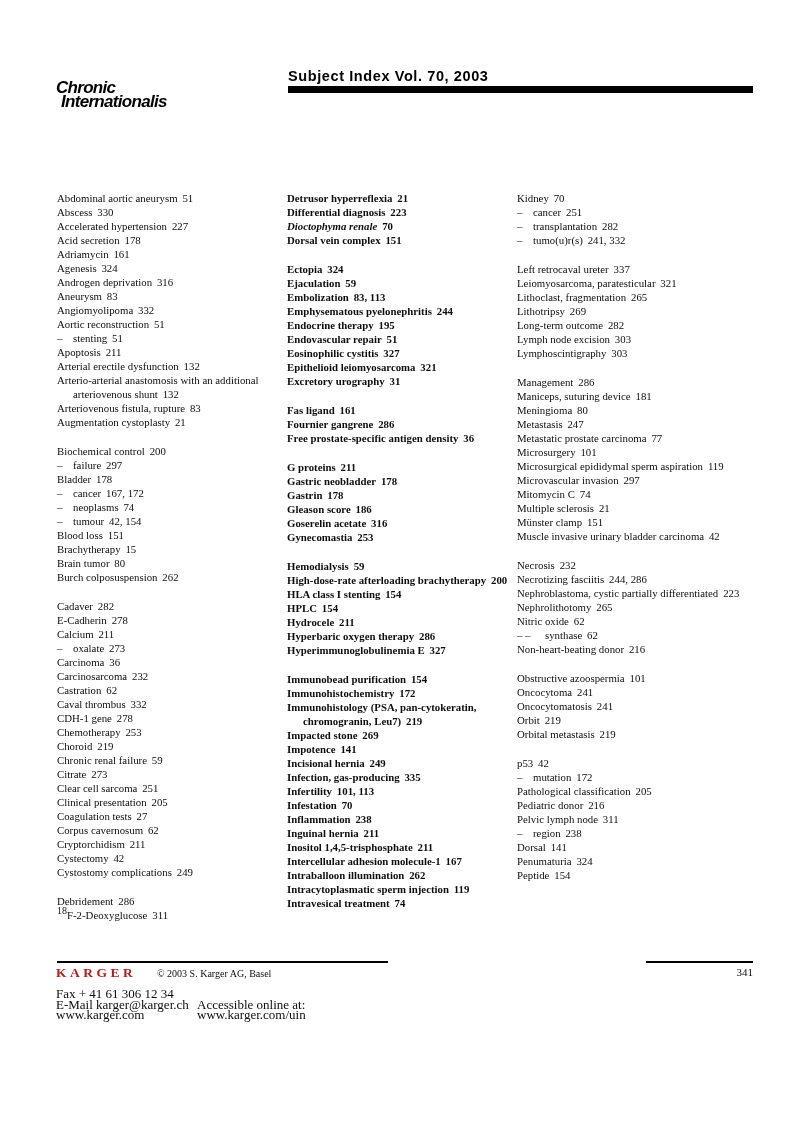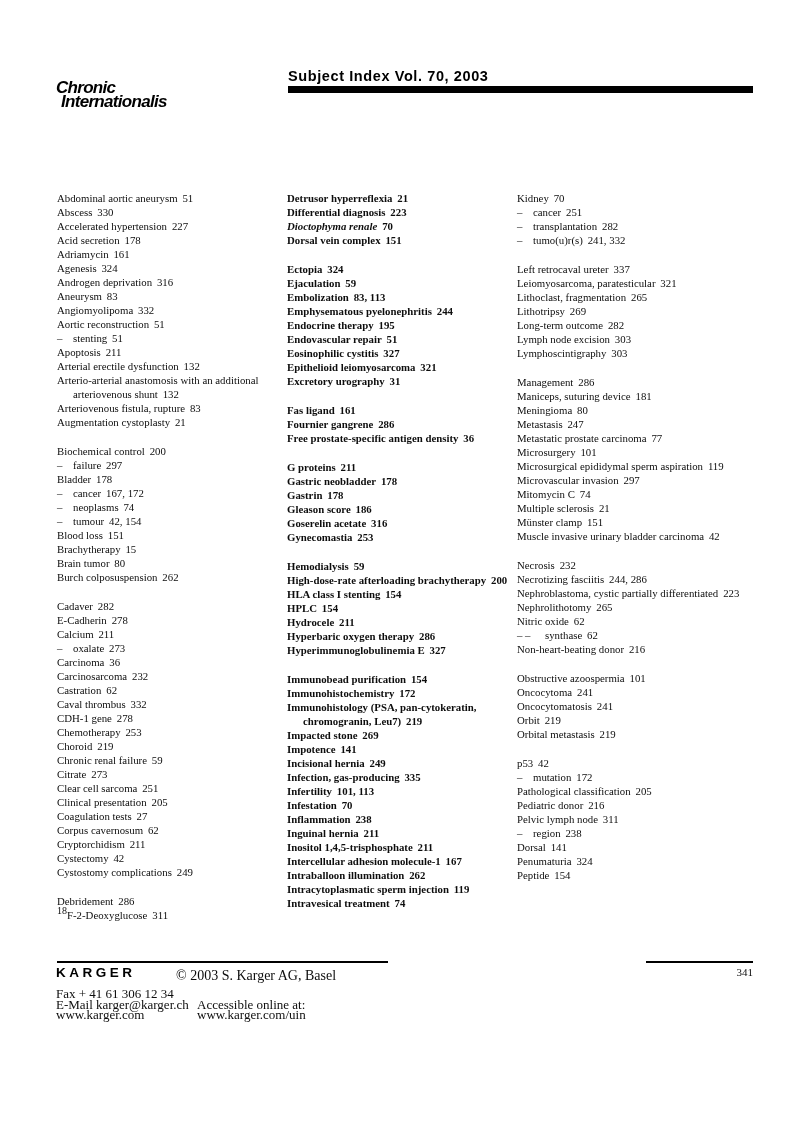--- a/index.html
+++ b/index.html
@@ -48,27 +48,27 @@
   .entry .dash{display:inline-block;text-indent:0;width:16px;}
   .entry .dash.s2{width:28px;}
   .entry .term.italic{font-style:italic;}
   .entry .pages{margin-left:0.45em;white-space:nowrap;}
   .entry sup{font-size:10px;line-height:0;}
   
   .footer-rule-left{position:absolute;left:57px;top:961px;width:331px;height:1.5px;background:#000;}
   .footer-rule-right{position:absolute;left:646px;top:961px;width:107px;height:1.5px;background:#000;}
   .karger-logo{
     position:absolute;left:56px;top:965px;
-    font-family:Liberation Sans, sans-serif;
+    font-family:Liberation Serif, serif;
     font-weight:bold;font-size:13.5px;letter-spacing:3.5px;
-    color:#000000;
+    color:#b91c1c;
   }
   .copyright{
-    position:absolute;left:176px;top:968px;
-    font-size:14px;color:#0d0d0d;
+    position:absolute;left:157px;top:968px;
+    font-size:10px;color:#0d0d0d;
   }
   .contact-block{
     position:absolute;left:56px;top:989px;
     font-size:13px;line-height:10.6px;color:#0d0d0d;
   }
   .online-block{
     position:absolute;left:173px;top:999.5px;
     font-size:13px;line-height:10.6px;color:#0d0d0d;margin-left:24px;
   }
   .page-num{

